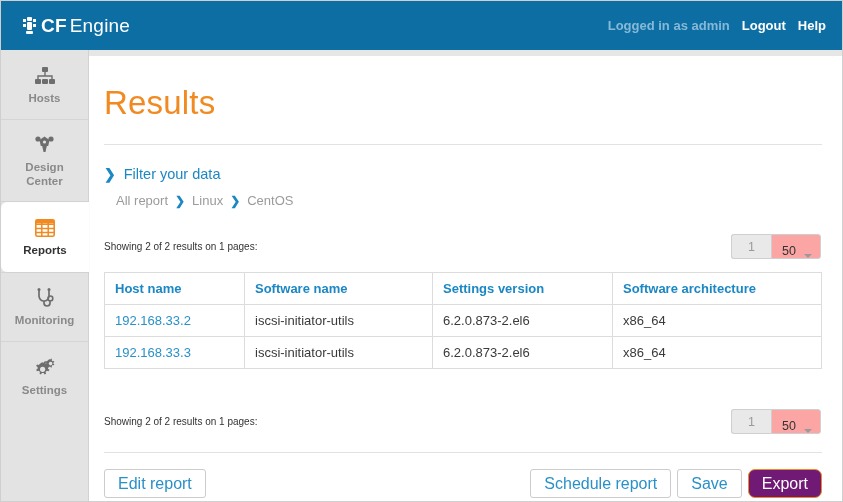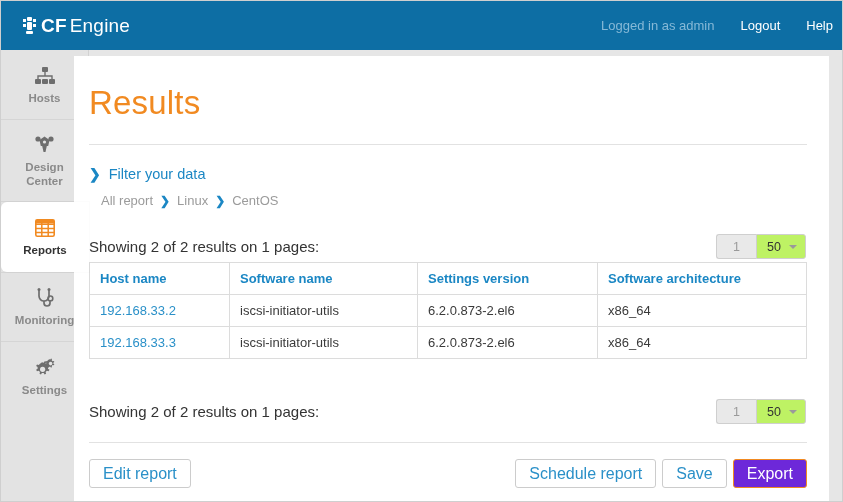--- a/index.html
+++ b/index.html
@@ -27,21 +27,21 @@
   
   .topbar {
     position: absolute;
     left: 0; top: 0;
     width: 843px;
     height: 49px;
     background: #0d6ea4;
     display: flex;
     align-items: center;
     box-sizing: border-box;
-    padding: 0 11px 0 22px;
+    padding: 0 18px 0 22px;
   }
   .brand {
     display: flex;
     align-items: center;
     gap: 3px;
     color: #ffffff;
     letter-spacing: .2px;
   }
   .brand-mark {
     width: 13px;
@@ -69,21 +69,22 @@
   }
   .brand-engine {
     font-size: 19px;
     font-weight: 300;
     line-height: 1;
   }
   .topnav {
     margin-left: auto;
     display: flex;
     align-items: center;
-    gap: 26px;
+    gap: 12px;
+    font-weight: bold;
   }
   .topnav .muted {
     color: #86b9d7;
     font-size: 13px;
   }
   .topnav a {
     color: #ffffff;
     font-size: 13px;
     text-decoration: none;
   }
@@ -131,21 +132,21 @@
     border-bottom-left-radius: 6px;
     width: 88px;
     z-index: 3;
     box-shadow: 0 0 0 1px rgba(0,0,0,0.01);
   }
   .nav-item.active + .nav-item { border-top: 1px solid #d5d5d5; }
 
   
   .main {
     position: absolute;
-    left: 73px; top: 55px;
+    left: 88px; top: 55px;
     width: 755px;
     height: 447px;
     background: #ffffff;
     box-sizing: border-box;
     padding: 28px 22px 0 15px;
     overflow: hidden;
   }
   .page-title {
     color: #f18a21;
     font-size: 33px;
@@ -186,21 +187,21 @@
   }
   .crumbs .sep { color: #1b87c4; font-weight: bold; font-size: 12px; }
 
   .showing-row {
     display: flex;
     align-items: center;
     margin-top: 26px;
     padding-right: 1px;
   }
   .showing-text {
-    font-size: 15px;
+    font-size: 10px;
     color: #333333;
   }
   .pager {
     margin-left: auto;
     display: flex;
     align-items: stretch;
     height: 25px;
   }
   .pager .pg-num {
     min-width: 25px;
@@ -210,42 +211,42 @@
     border-right: none;
     border-radius: 3px 0 0 3px;
     display: flex;
     align-items: center;
     justify-content: center;
     color: #9a9a9a;
     font-size: 12.5px;
   }
   .pager .pg-size {
     padding: 0 8px 0 10px;
-    background: #bef264;
+    background: #fca5a5;
     border: 1px solid #cfcfcf;
     border-radius: 0 3px 3px 0;
     display: flex;
-    align-items: center;
+    align-items: flex-end;
     gap: 8px;
     color: #333333;
     font-size: 12.5px;
   }
   .caret-dn {
     width: 0; height: 0;
     border-left: 4px solid transparent;
     border-right: 4px solid transparent;
     border-top: 4px solid #9a9a9a;
     display: inline-block;
   }
 
   
   table.results {
     width: 100%;
     border-collapse: collapse;
-    margin-top: 3px;
+    margin-top: 13px;
     table-layout: fixed;
   }
   table.results th, table.results td {
     border: 1px solid #dcdcdc;
     text-align: left;
     padding: 8px 10px;
     font-size: 13px;
     height: 27px;
     box-sizing: border-box;
     overflow: hidden;
@@ -292,23 +293,24 @@
     cursor: pointer;
     white-space: nowrap;
   }
   .btn-group {
     margin-left: auto;
     display: flex;
     align-items: center;
     gap: 6px;
   }
   .btn.primary {
-    background: #6d28d9;
+    background: #701a75;
     border-color: #f18a21;
     color: #ffffff;
+    border-radius: 7px;
   }
 </style>
 </head>
 <body>
 
 <div class="app">
 
   <div class="topbar">
     <div class="brand">
       <span class="brand-mark">

